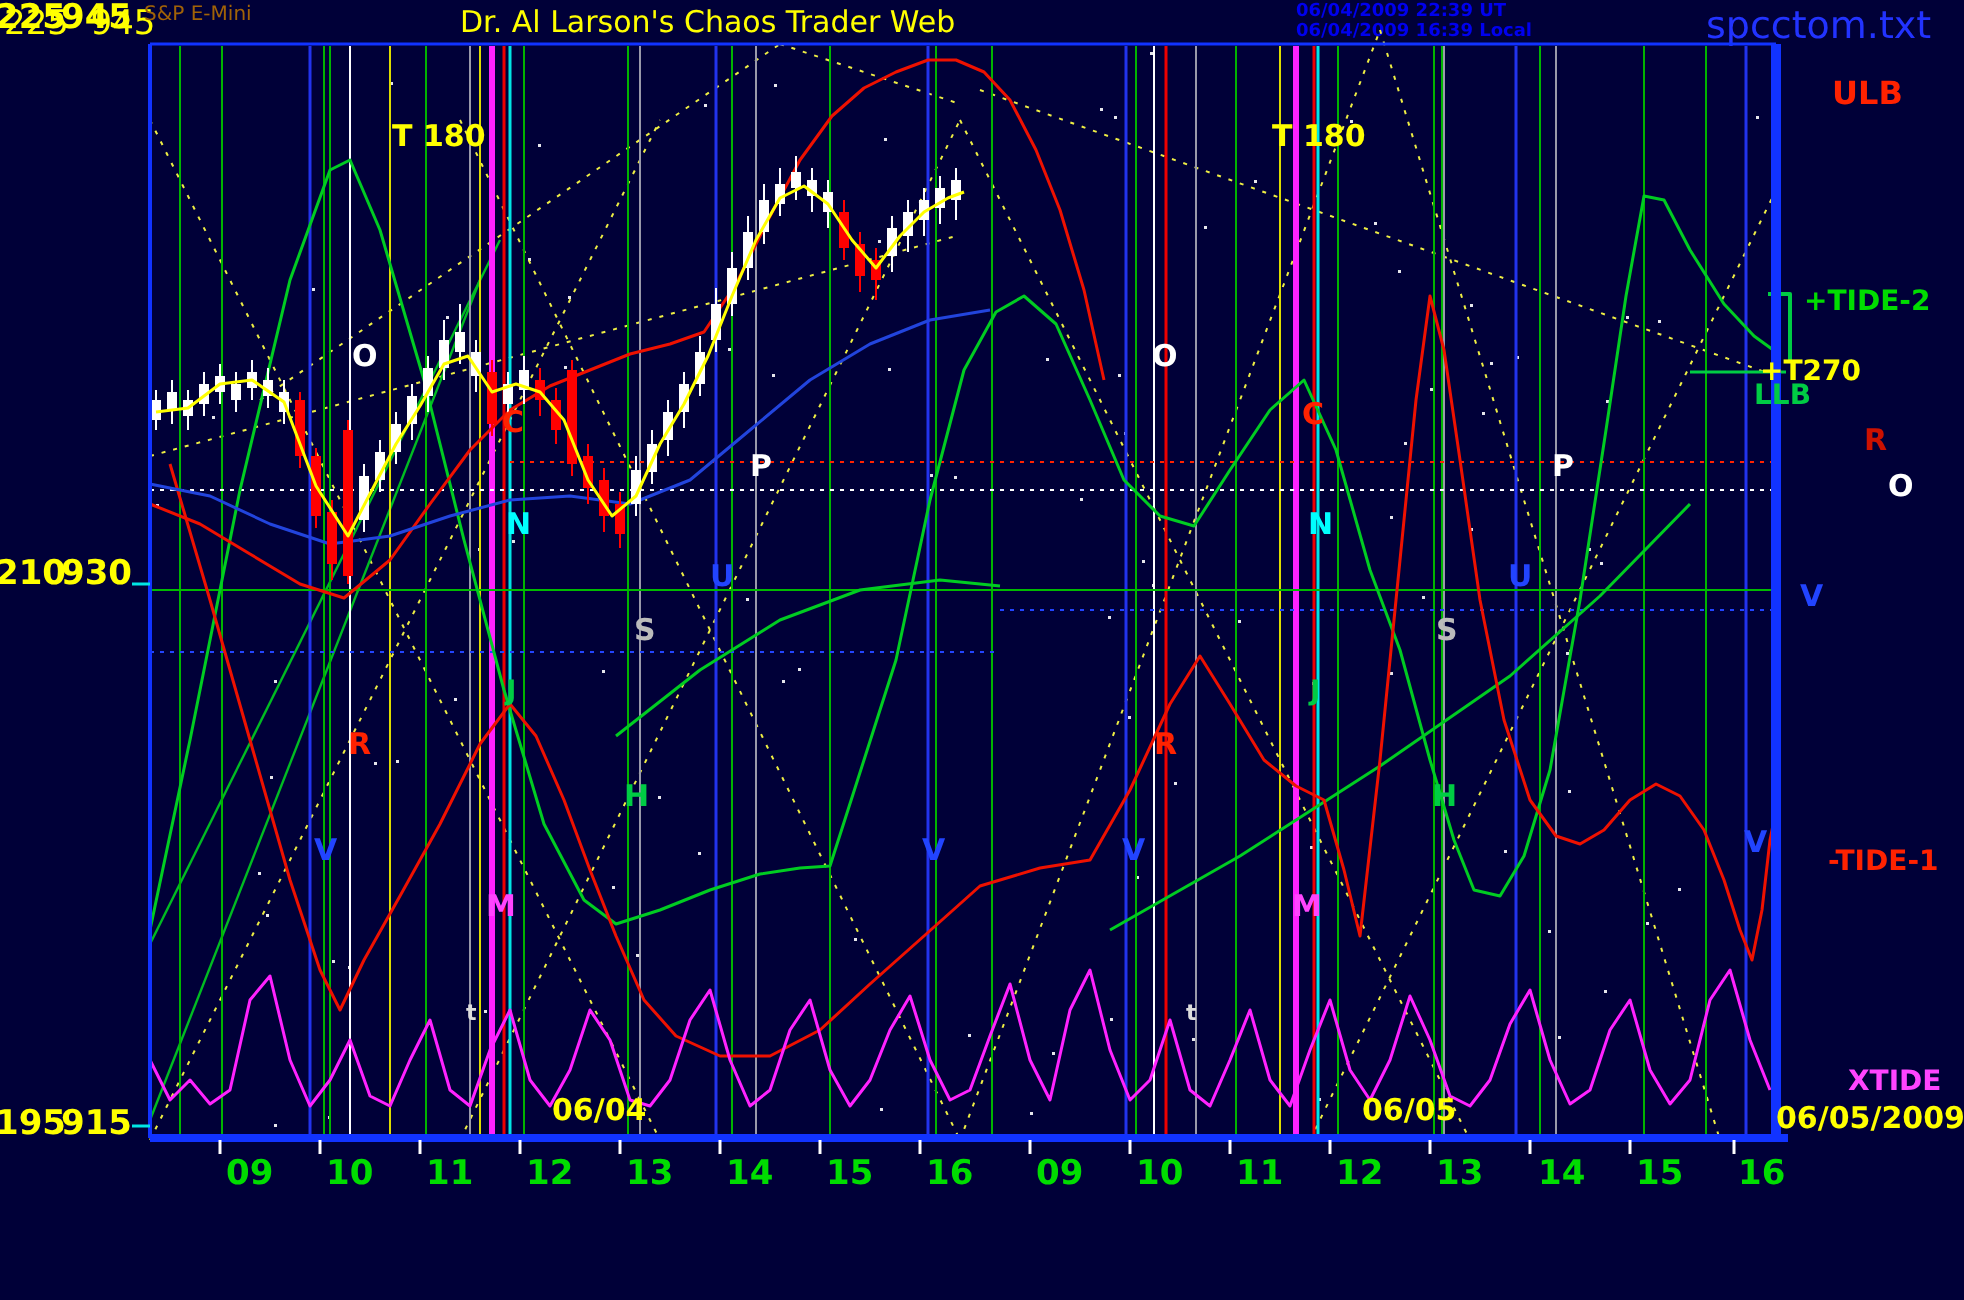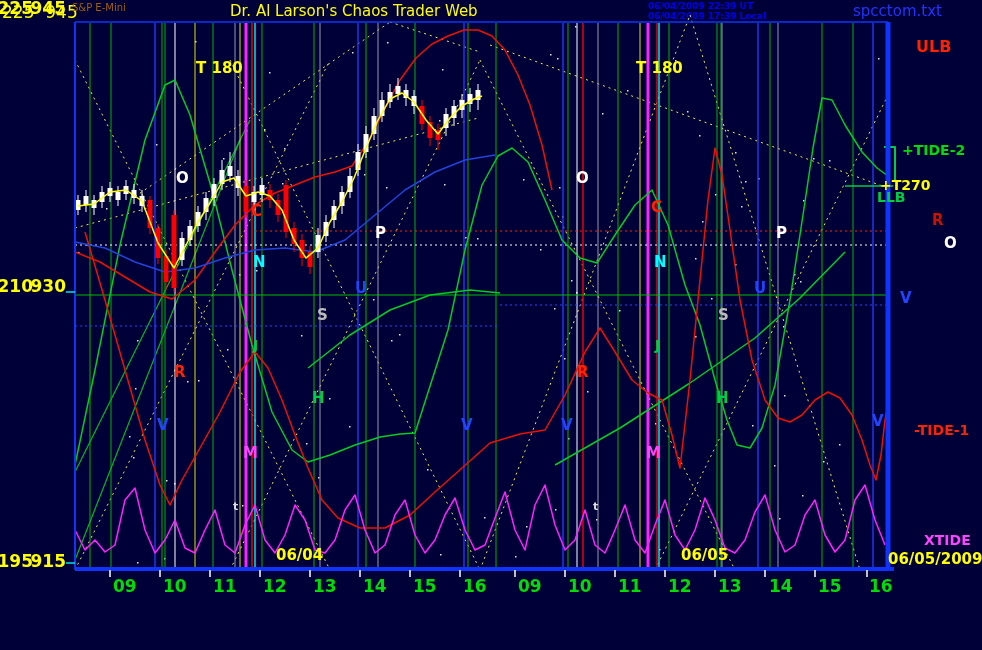--- a/index.html
+++ b/index.html
@@ -5,33 +5,33 @@
   html,body{margin:0;padding:0;background:#000038;}
   #screen{position:relative;width:982px;height:650px;background:#000038;overflow:hidden;
           font-family:"DejaVu Sans","Liberation Sans",sans-serif;}
   .hdr{position:absolute;top:2px;font-weight:normal;white-space:pre;}
   .prices{left:2px;color:#ffff00;font-size:17px;}
   .instr{left:72px;color:#a16207;font-size:10px;}
   .title{left:230px;color:#ffff00;font-size:15px;}
   .site{left:487px;color:#ff44ff;font-size:15px;}
   .site .dblock{background:#ff44ff;color:#000060;}
   .stamp{position:absolute;left:648px;color:#0000ee;font-size:9px;font-weight:bold;line-height:10px;white-space:pre;}
-  .fname{left:853px;color:#2233ff;font-size:15px;}
+  .fname{left:853px;color:#2233ff;font-size:19px;}
   #copyright{position:absolute;right:2px;top:630px;color:#ffff00;font-size:15px;font-weight:bold;}
   svg{position:absolute;left:0;top:0;}
 </style>
 </head>
 <body>
 
 <div id="screen">
   <span class="hdr prices"><span>225</span>&nbsp;&nbsp;<span>945</span></span>
   <span class="hdr instr">S&amp;P E-Mini</span>
   <span class="hdr title">Dr. Al Larson's Chaos Trader Web</span>
   <span class="stamp" style="top:1px;">06/04/2009 22:39 UT</span>
-  <span class="stamp" style="top:11px;">06/04/2009 17:39 Local</span>
+  <span class="stamp" style="top:11px;">06/04/2009 16:39 Local</span>
   <span class="hdr fname">spcctom.txt</span>
 
   <svg id="chart" width="982" height="650" viewBox="0 0 982 650">
       <rect x="559" y="187" width="1.5" height="1.5" fill="#ffffff" opacity="0.9"></rect>
       <rect x="515" y="556" width="1.5" height="1.5" fill="#ffffff" opacity="0.9"></rect>
       <rect x="619" y="310" width="1.5" height="1.5" fill="#ffffff" opacity="0.9"></rect>
       <rect x="779" y="518" width="1.5" height="1.5" fill="#ffffff" opacity="0.9"></rect>
       <rect x="137" y="562" width="1.5" height="1.5" fill="#ffffff" opacity="0.9"></rect>
       <rect x="246" y="130" width="1.5" height="1.5" fill="#ffffff" opacity="0.9"></rect>
       <rect x="878" y="58" width="1.5" height="1.5" fill="#ffffff" opacity="0.9"></rect>

